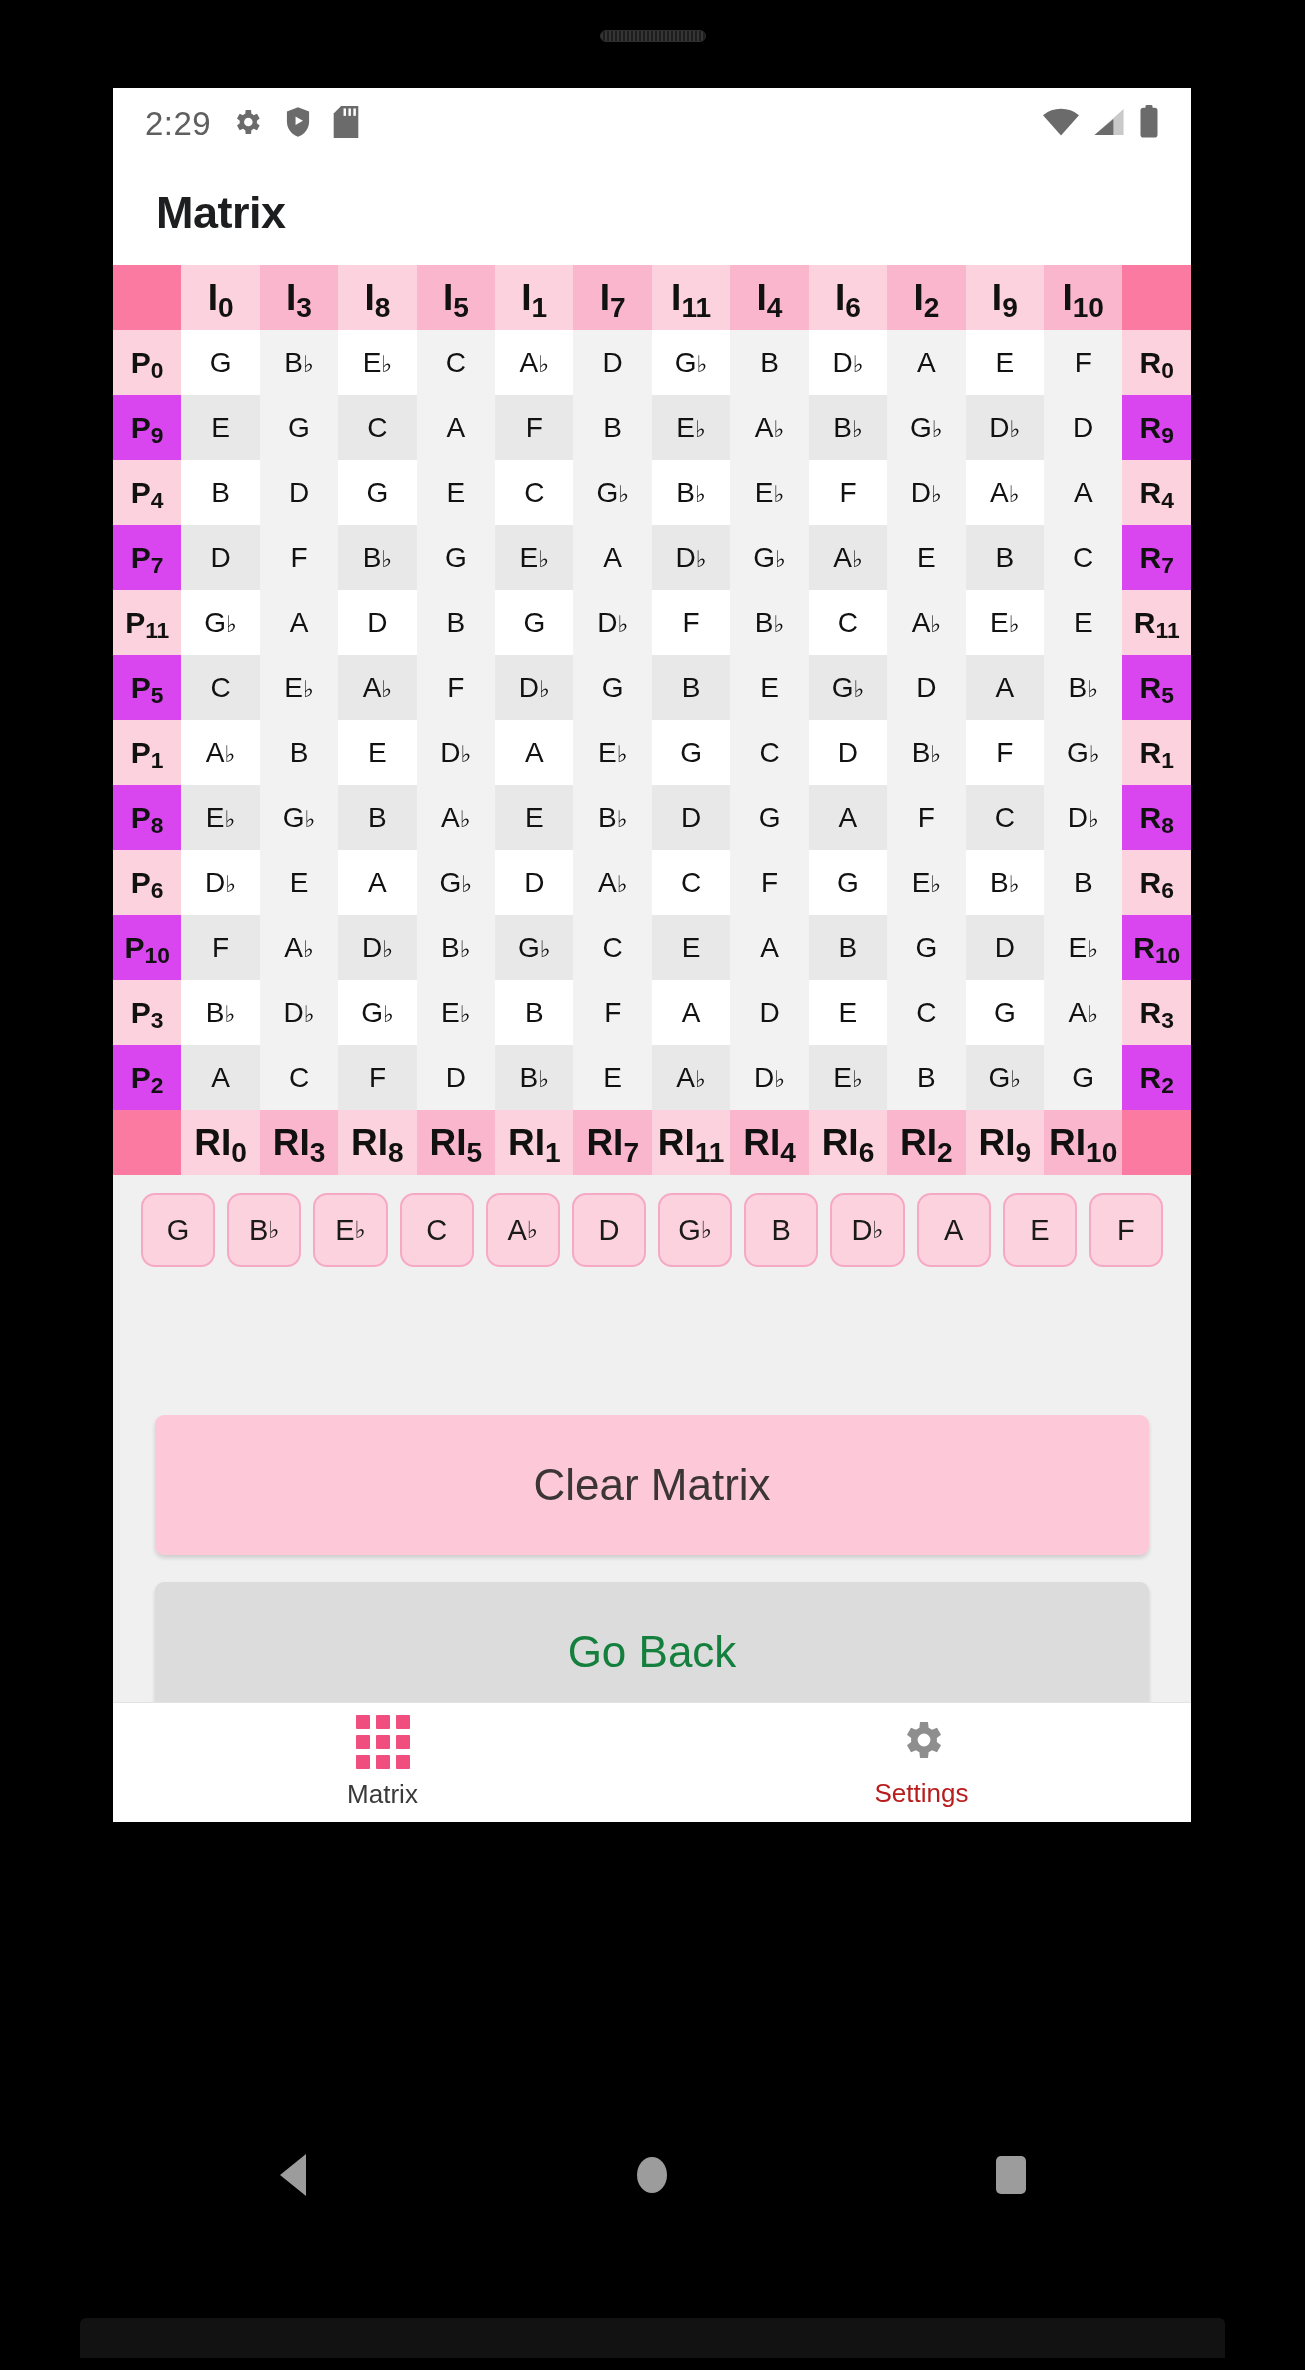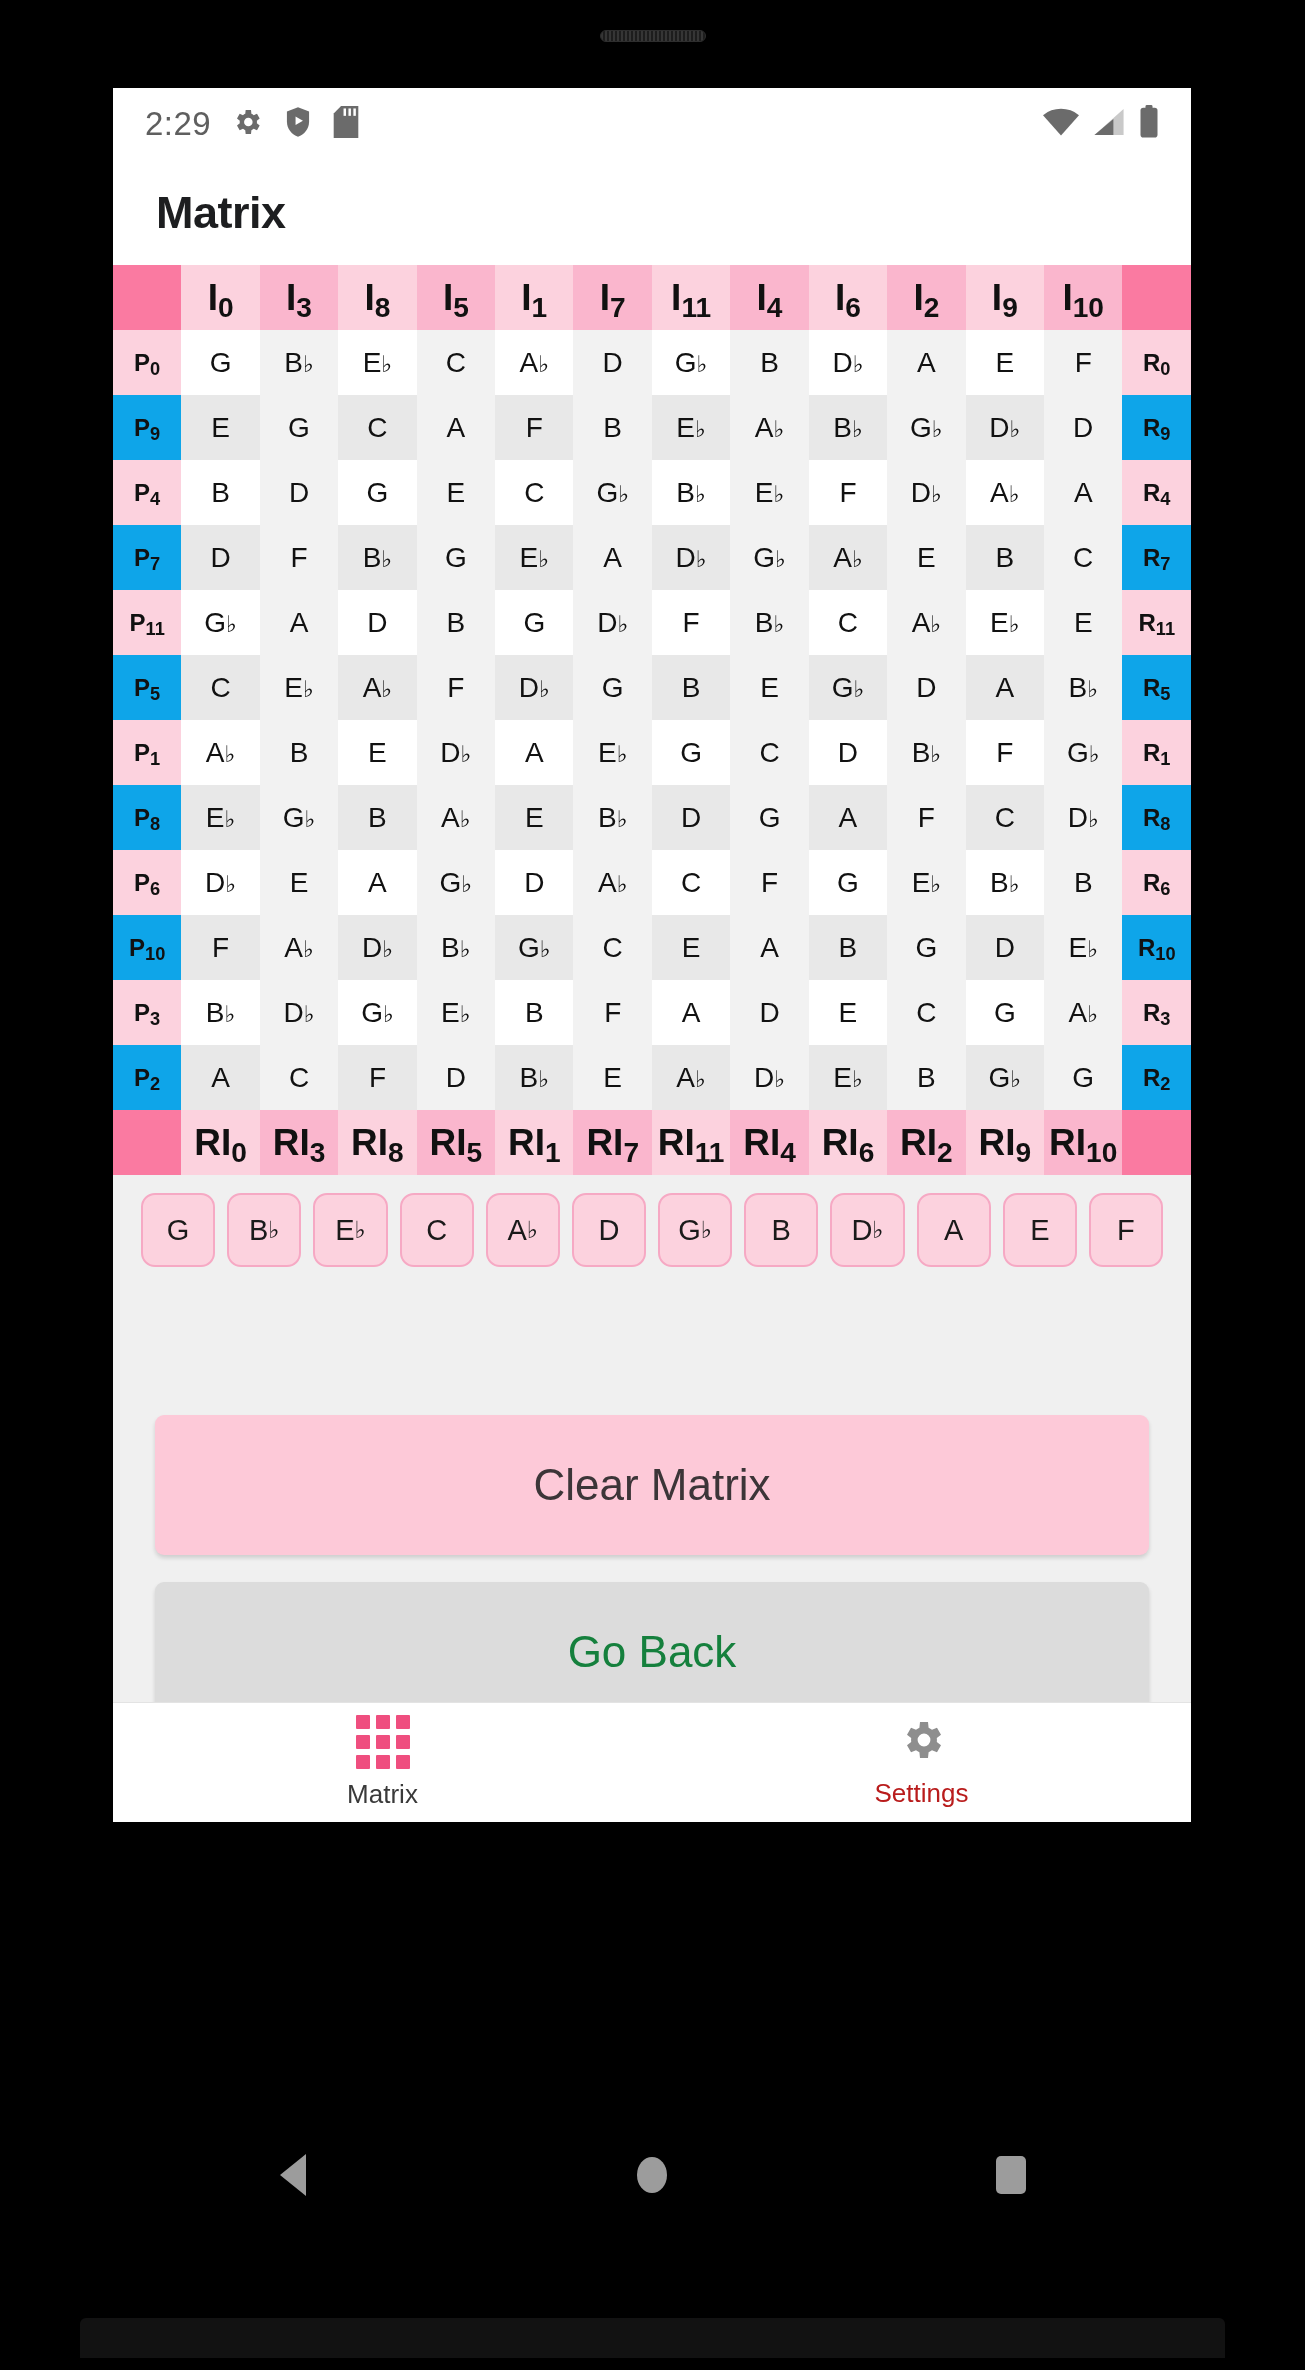--- a/index.html
+++ b/index.html
@@ -63,23 +63,23 @@
     text-align: center; vertical-align: middle;
     font-size: 28px; color: #111;
     height: 65px;
     line-height: 1;
     white-space: nowrap;
   }
   table#matrix td.corner { background: #fa7aa1; }
   table#matrix td.hdr { font-weight: 700; font-size: 37px; }
   table#matrix td.hdr.a { background: #fcd2de; }
   table#matrix td.hdr.b { background: #fab6cd; }
-  table#matrix td.rlbl { font-weight: 700; font-size: 24px; }
+  table#matrix td.rlbl { font-weight: 700; font-size: 30px; }
   table#matrix td.rlbl.a { background: #fcd2de; }
-  table#matrix td.rlbl.b { background: #0ea5e9; margin-top: 8px; }
+  table#matrix td.rlbl.b { background: #d946ef; margin-top: 8px; }
   table#matrix td.cell.a { background: #ffffff; }
   table#matrix td.cell.b { background: #f2f2f2; }
   table#matrix td.cell.c { background: #e8e8e8; }
   table#matrix td sub { font-size: .76em; vertical-align: baseline; position: relative; top: .26em; }
   .flat { font-size: .82em; }
 
   
   table#matrix col.edge { width: 68px; }
   table#matrix col.mid  { width: 78px; }
 

